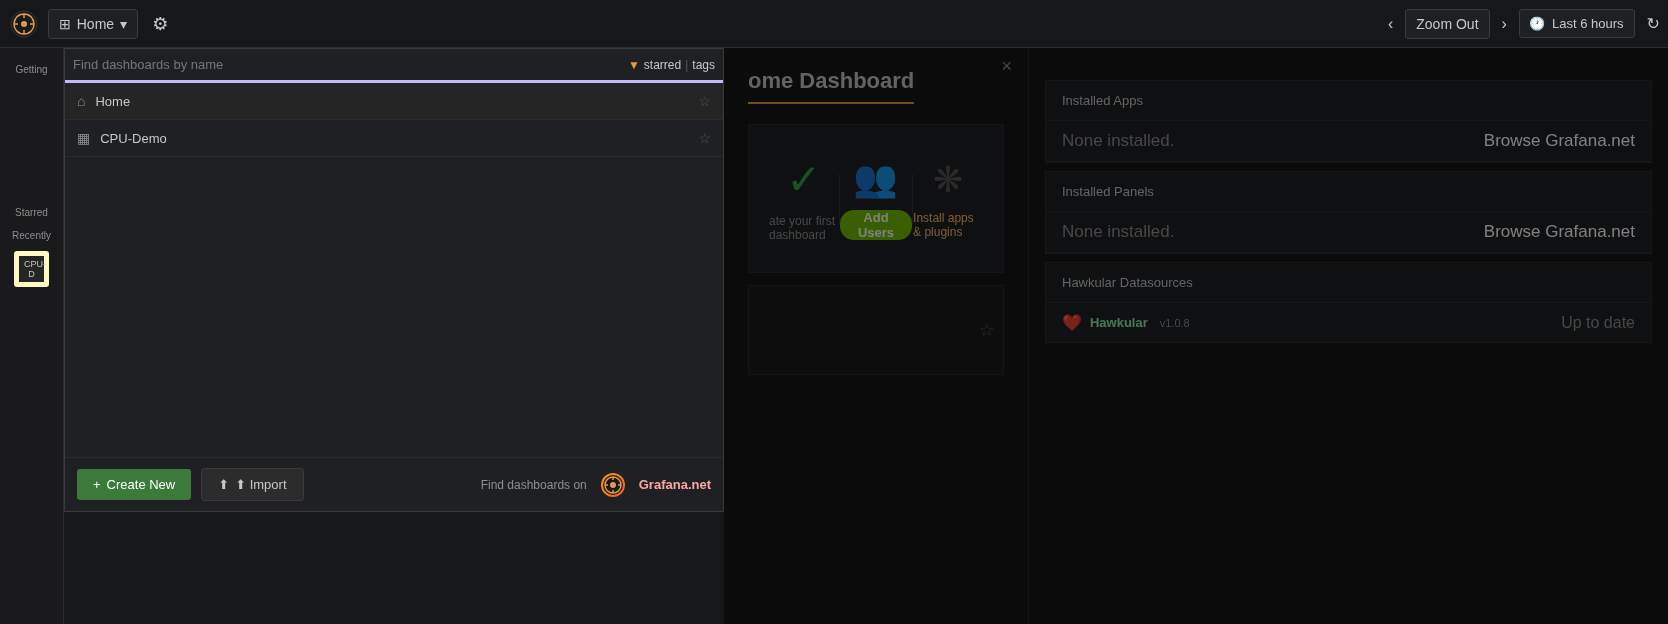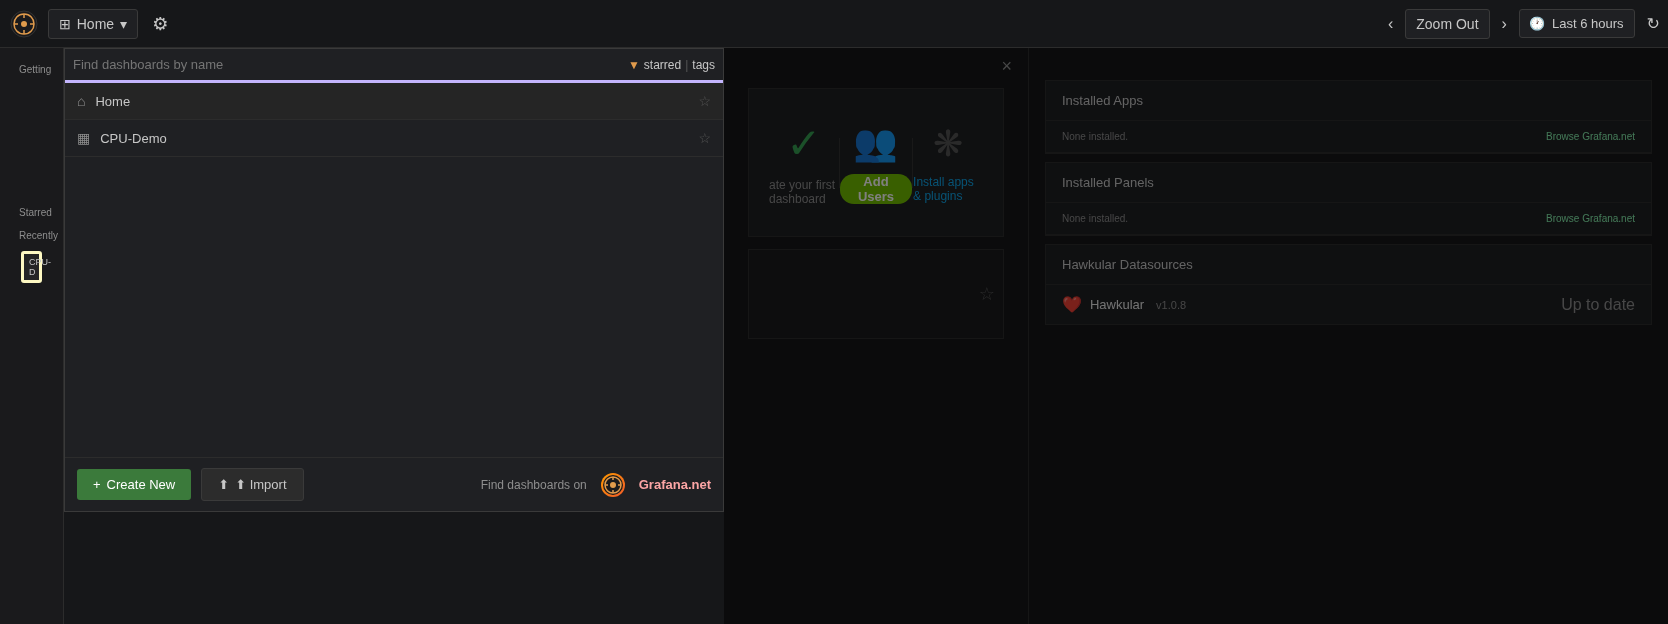--- a/index.html
+++ b/index.html
@@ -257,39 +257,39 @@
     }
     .section-header {
       padding: 12px 16px;
       font-size: 13px;
       color: #c7c7c7;
       border-bottom: 1px solid #2c2c2c;
     }
     .section-row {
       padding: 10px 16px;
       border-bottom: 1px solid #2c2c2c;
-      font-size: 10px;
+      font-size: 17px;
       color: #8e8e8e;
       display: flex;
       align-items: center;
       justify-content: space-between;
     }
     .section-row-link {
-      color: #86efac;
+      color: #ffffff;
       cursor: pointer;
       text-decoration: none;
     }
     .datasource-row {
       display: flex;
       align-items: center;
       gap: 8px;
       padding: 10px 16px;
     }
     .ds-emoji { font-size: 16px; }
-    .ds-name { color: #e5e5e5; font-weight: normal; }
+    .ds-name { color: #86efac; font-weight: bold; }
     .ds-version { color: #8e8e8e; font-size: 11px; margin-left: 4px; }
     .ds-status {
       margin-left: auto;
       color: #8e8e8e;
       font-size: 16px;
     }
 
     
     .dim-overlay {
       position: absolute;
@@ -302,33 +302,33 @@
       display: flex;
       height: 576px;
       position: relative;
     }
 
     .left-sidebar {
       width: 64px;
       background: #1a1a1c;
       border-right: 1px solid #2c2c2c;
       flex-shrink: 0;
-      padding: 10px 15px;
+      padding: 10px 8px;
       z-index: 160;
     }
     .left-sidebar-label {
       font-size: 10px;
       color: #8e8e8e;
       text-align: center;
       padding: 6px 4px;
       cursor: pointer;
     }
     .cpu-d-tag {
       background: #252525;
-      border: 3px solid #fef9c3;
+      border: 5px solid #fef9c3;
       border-radius: 3px;
       font-size: 9px;
       color: #c7c7c7;
       padding: 3px 5px;
       margin: 4px 6px;
       cursor: pointer;
       text-align: center;
     }
 
     .content-area {
@@ -490,20 +490,23 @@
         <span style="color:#fca5a5; font-weight:bold; font-size:13px;">Grafana.net</span>
       </div>
     </div>
   </div>
 
   <div class="dim-overlay" style="left:724px; right:0; top:0; bottom:0; position:absolute; z-index:150; background:rgba(0,0,0,0.5);"></div>
 
   <div class="content-area" style="margin-left:660px;">
 
     <div class="home-dashboard-panel">
+      <h1 class="home-title">
+        <span>ome Dashboard</span>
+      </h1>
       <button class="close-btn">
         <span>×</span>
       </button>
 
       
       <div class="welcome-panel" style="margin-top:20px;">
         <div class="welcome-row">
 
           <div class="welcome-step">
             <div style="font-size:42px; color:#36a153;">✓</div>
@@ -512,21 +515,21 @@
           <div class="divider-v"></div>
 
           <div class="welcome-step">
             <div style="font-size:36px; color:#e09b4c;">👥</div>
             <button class="step-btn">Add Users</button>
           </div>
           <div class="divider-v"></div>
 
           <div class="welcome-step">
             <div style="font-size:36px; color:#555;">❋</div>
-            <div style="font-size:12px; color:#0ea5e9;">Install apps &amp; plugins</div>
+            <div style="font-size:12px; color:#fdba74;">Install apps &amp; plugins</div>
           </div>
         </div>
       </div>
 
       
       <div style="border:1px solid #2c2c2c; background:#1a1a1c; height:90px; margin-top:8px; position:relative; display:flex; align-items:center; justify-content:flex-end; padding:8px;">
         <span style="color:#555; font-size:18px; cursor:pointer;">☆</span>
       </div>
     </div>
 

